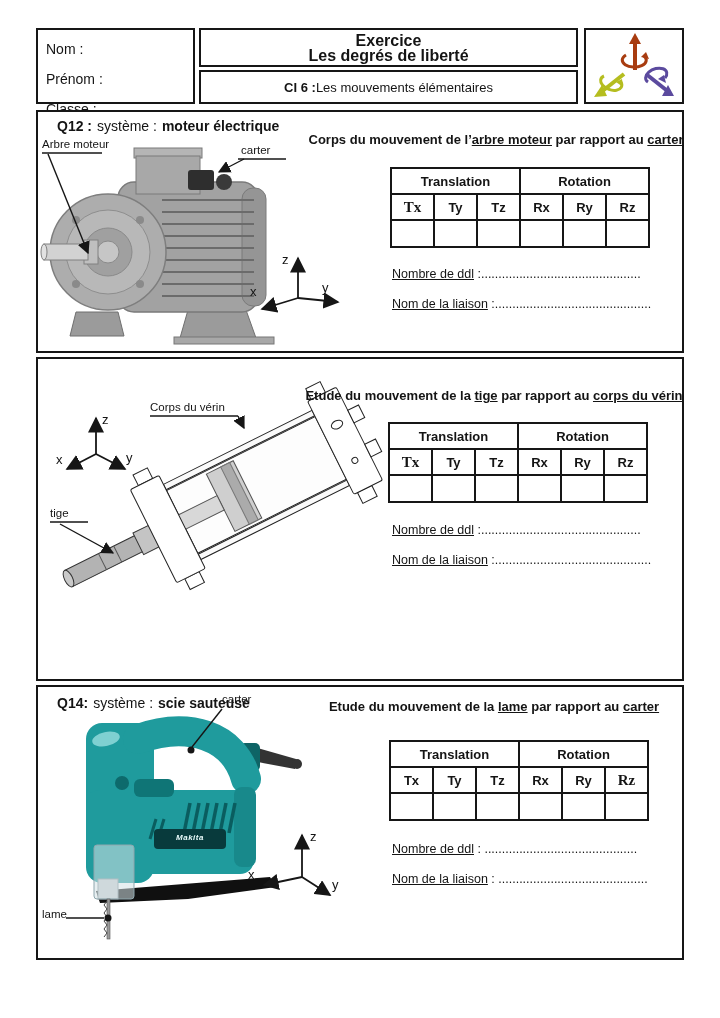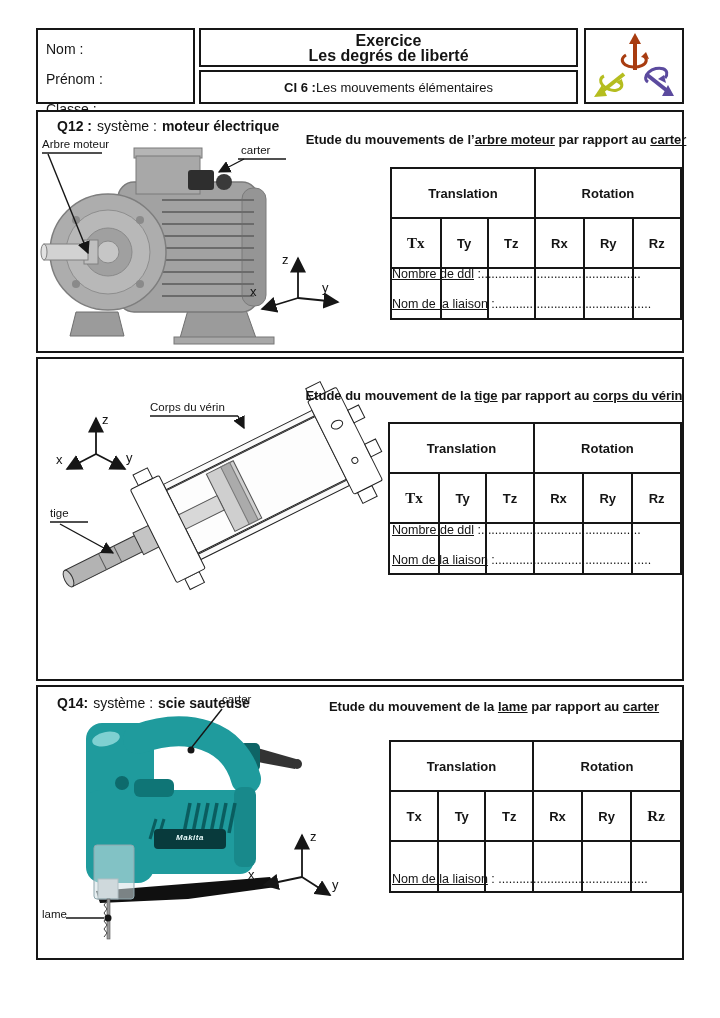--- a/index.html
+++ b/index.html
@@ -15,21 +15,21 @@
   .ci6{display:flex;justify-content:center;align-items:center;font-size:13px;height:100%;}
   .ci6 .sp{}
   .q-title{position:absolute;font-size:14px;white-space:nowrap;}
   .q-title span{margin-right:5px;}
   .part-label{position:absolute;font-size:11.5px;white-space:nowrap;}
   .axis-label{position:absolute;font-size:13px;font-weight:normal;}
   .etude{position:absolute;font-weight:bold;font-size:13px;text-align:center;line-height:15px;}
   .ddl{position:absolute;font-size:12.5px;white-space:nowrap;width:266px;overflow:hidden;}
   table.dof{position:absolute;border-collapse:collapse;table-layout:fixed;background:#fff;}
   .dof th,.dof td{border:2px solid #161616;width:41px;height:24px;text-align:center;
-       font-size:13px;font-weight:bold;padding:12px;}
+       font-size:13px;font-weight:bold;padding:0;}
   .dof tr.blank td{height:25px;}
   #s1 tr.syms td:nth-child(1),#s2 tr.syms td:nth-child(1),#s3 tr.syms td:nth-child(6)
       {font-family:"Liberation Serif",serif;font-size:15px;}
   svg.fig{position:absolute;left:0;top:0;pointer-events:none;}
   .brand{position:absolute;color:#eafcfc;font-style:italic;font-weight:bold;font-size:8px;
          text-align:center;letter-spacing:.5px;}
 </style>
 </head>
 <body>
 
@@ -149,21 +149,21 @@
     </div>
 
     <div class="part-label" style="left:4px;top:26px;">Arbre moteur</div>
     <div class="part-label" style="left:203px;top:32px;">carter</div>
 
     <div class="axis-label" style="left:212px;top:172px;">x</div>
     <div class="axis-label" style="left:284px;top:168px;">y</div>
     <div class="axis-label" style="left:244px;top:140px;">z</div>
 
     <div class="etude" style="left:266px;top:20px;width:384px;">
-      <span>Etude du mouvements de l’</span><span class="u">arbre moteur</span><span> par rapport au </span><span class="u">carter</span>
+      <span>Corps du mouvement de l’</span><span class="u">arbre moteur</span><span> par rapport au </span><span class="u">carter</span>
     </div>
 
     <table class="dof" style="left:352px;top:55px;">
       <tbody>
           <tr>
         <th colspan="3">Translation</th>
         <th colspan="3">Rotation</th>
       </tr>
       <tr class="syms">
         <td>Tx</td>
@@ -374,18 +374,21 @@
         <td></td>
             <td></td>
         <td></td>
             <td></td>
         <td></td>
             <td></td>
       </tr>
     </tbody>
       </table>
 
+    <div class="ddl" style="left:354px;top:155px;">
+      <span class="u">Nombre de ddl</span><span> : ............................................</span>
+    </div>
     <div class="ddl" style="left:354px;top:185px;">
       <span class="u">Nom de la liaison</span><span> : ...........................................</span>
     </div>
   </div>
 
 </div>
 
 </body></html>

